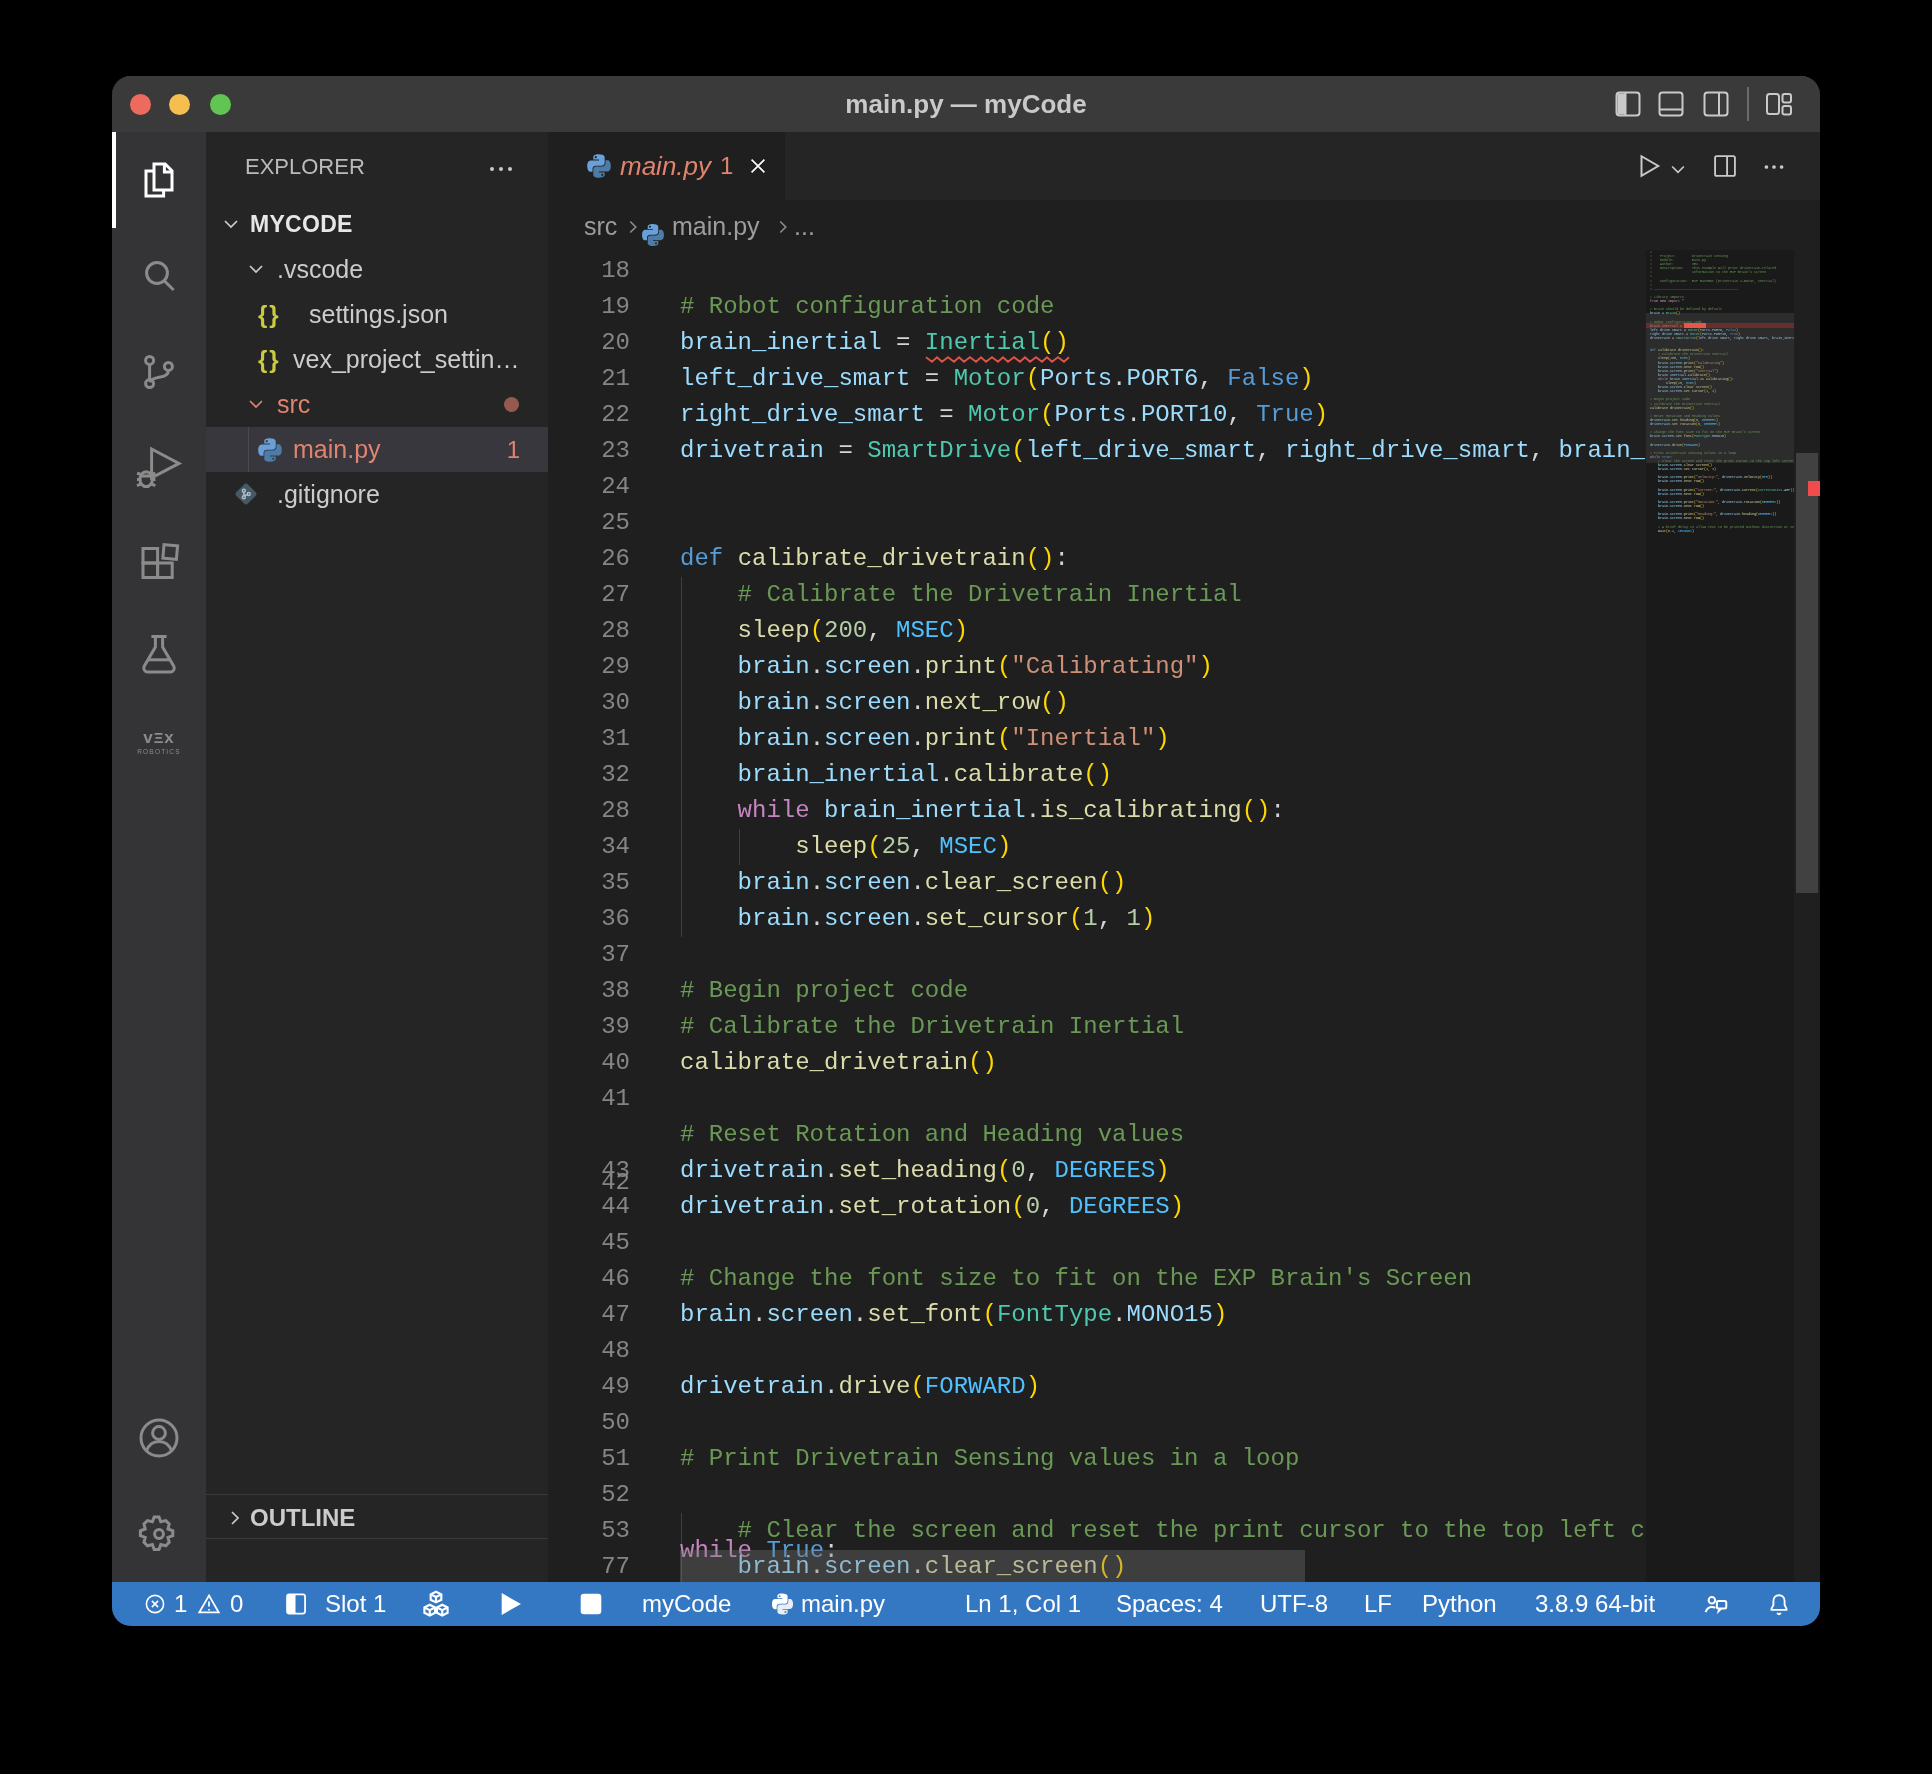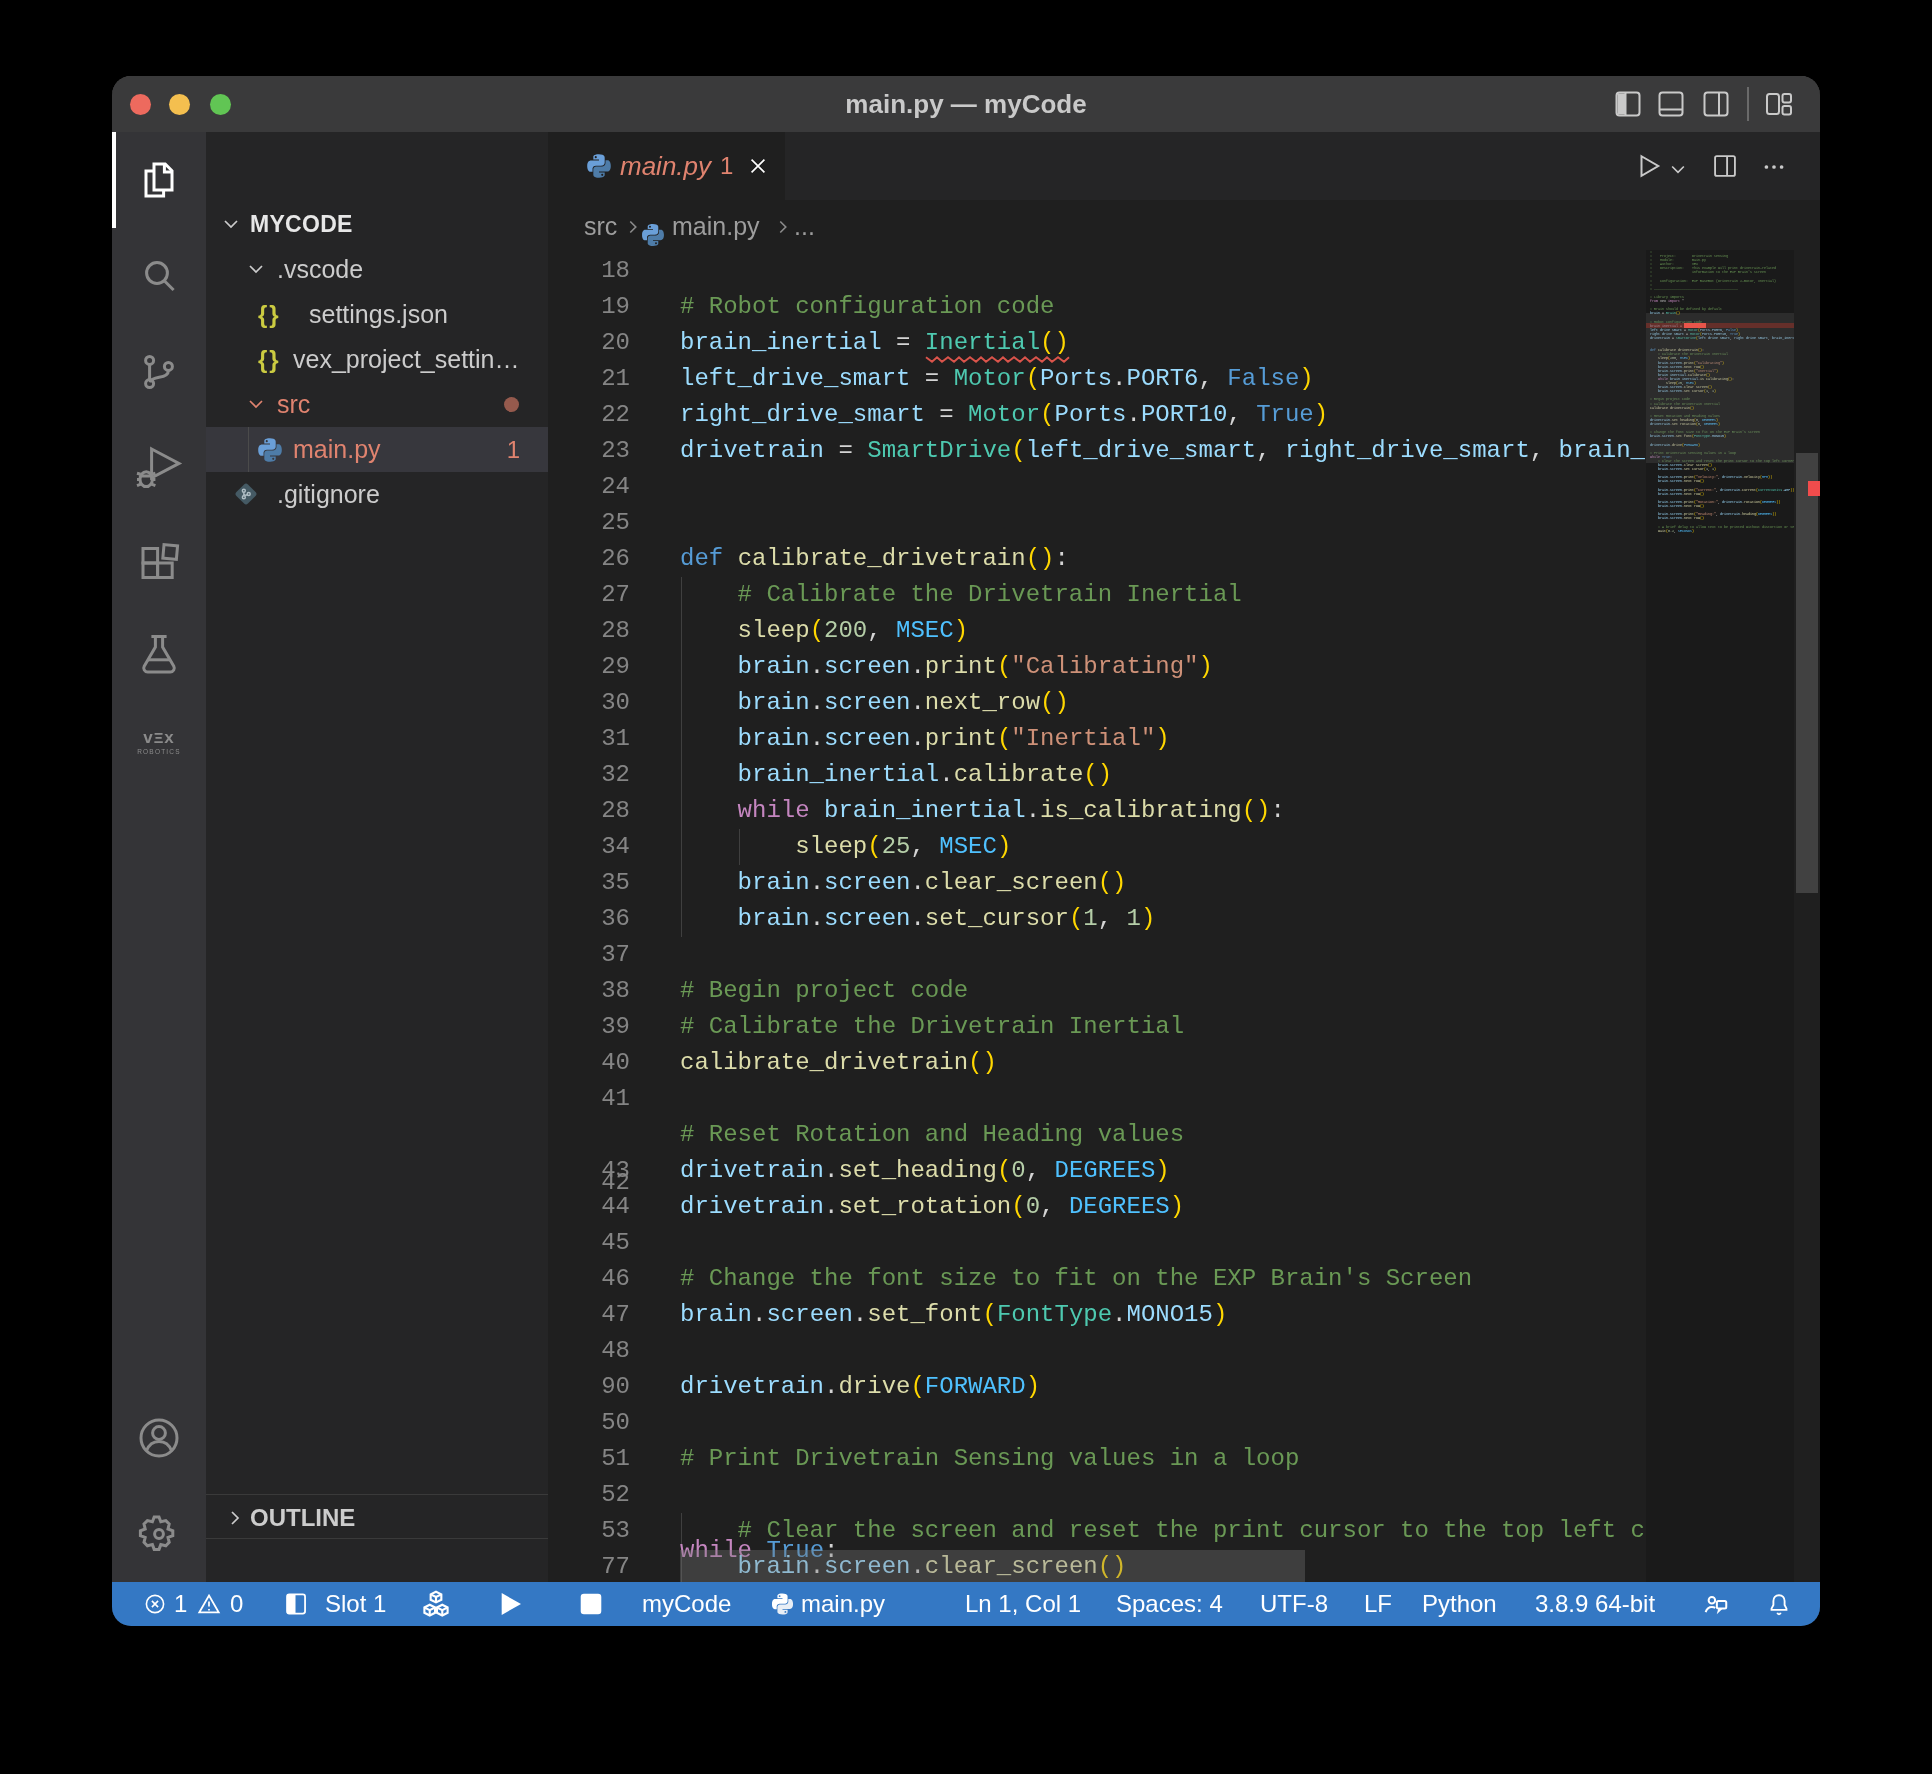--- a/index.html
+++ b/index.html
@@ -114,20 +114,28 @@
         <circle cx="12" cy="9.5" r="3.2"></circle>
         <path d="M5.8 18.3c1.1-3 3.4-4.6 6.2-4.6s5.1 1.6 6.2 4.6"></path>
       </svg>
       <svg class="aicon" style="top:1378px" viewBox="0 0 24 24" fill="none" stroke="#8b8b8b" stroke-width="1.5">
         <circle cx="12" cy="12" r="2.2"></circle>
         <path d="M12 3.5l.9 2.4 2.5-.6 1.7 1.7-.6 2.5 2.4.9v2.4l-2.4.9.6 2.5-1.7 1.7-2.5-.6-.9 2.4h-2.4l-.9-2.4-2.5.6-1.7-1.7.6-2.5-2.4-.9v-2.4l2.4-.9-.6-2.5 1.7-1.7 2.5.6.9-2.4z"></path>
       </svg>
     </div>
   <div id="act-ind"></div>
   <div id="sidebar">
+    <div id="sb-head">
+      <span style="position:absolute;left:39px;top:0;line-height:70px;font-size:22px;color:#bbbbbb">EXPLORER</span>
+      <svg style="position:absolute;left:280px;top:24px;width:30px;height:26px" viewBox="0 0 30 26" fill="#cccccc">
+        <circle cx="6" cy="13" r="2"></circle>
+          <circle cx="15" cy="13" r="2"></circle>
+          <circle cx="24" cy="13" r="2"></circle>
+        </svg>
+    </div>
     <div id="tree" style="position:absolute;left:0;top:0;width:100%;height:100%">
       <div class="trow" style="top:70px;">
           <svg class="tsvg" style="left:13px" viewBox="0 0 24 24">
             <path d="M6 8l6 6 6-6" stroke="#cccccc" stroke-width="1.7" fill="none"></path>
           </svg>
           <span class="tlabel" style="left:44px;font-weight:700;color:#e7e7e7;font-size:23px;letter-spacing:.3px">MYCODE</span>
         </div>
         <div class="trow" style="top:115px;">
           <svg class="tsvg" style="left:38px" viewBox="0 0 24 24">
             <path d="M6 8l6 6 6-6" stroke="#cccccc" stroke-width="1.7" fill="none"></path>
@@ -282,21 +290,21 @@
       <div class="lnum" style="top:936px">44</div>
       <div class="cline" style="top:936px"><span class="" style="color:#9CDCFE">drivetrain</span><span class="" style="color:#D4D4D4">.</span><span class="" style="color:#DCDCAA">set_rotation</span><span class="" style="color:#FFD700">(</span><span class="" style="color:#B5CEA8">0</span><span class="" style="color:#D4D4D4">, </span><span class="" style="color:#4FC1FF">DEGREES</span><span class="" style="color:#FFD700">)</span></div>
       <div class="lnum" style="top:972px">45</div>
       <div class="cline" style="top:972px"></div>
       <div class="lnum" style="top:1008px">46</div>
       <div class="cline" style="top:1008px"><span class="" style="color:#6A9955"># Change the font size to fit on the EXP Brain's Screen</span></div>
       <div class="lnum" style="top:1044px">47</div>
       <div class="cline" style="top:1044px"><span class="" style="color:#9CDCFE">brain</span><span class="" style="color:#D4D4D4">.</span><span class="" style="color:#9CDCFE">screen</span><span class="" style="color:#D4D4D4">.</span><span class="" style="color:#DCDCAA">set_font</span><span class="" style="color:#FFD700">(</span><span class="" style="color:#4EC9B0">FontType</span><span class="" style="color:#D4D4D4">.</span><span class="" style="color:#9CDCFE">MONO15</span><span class="" style="color:#FFD700">)</span></div>
       <div class="lnum" style="top:1080px">48</div>
       <div class="cline" style="top:1080px"></div>
-      <div class="lnum" style="top:1116px">90</div>
+      <div class="lnum" style="top:1116px">49</div>
       <div class="cline" style="top:1116px"><span class="" style="color:#9CDCFE">drivetrain</span><span class="" style="color:#D4D4D4">.</span><span class="" style="color:#DCDCAA">drive</span><span class="" style="color:#FFD700">(</span><span class="" style="color:#4FC1FF">FORWARD</span><span class="" style="color:#FFD700">)</span></div>
       <div class="lnum" style="top:1152px">50</div>
       <div class="cline" style="top:1152px"></div>
       <div class="lnum" style="top:1188px">51</div>
       <div class="cline" style="top:1188px"><span class="" style="color:#6A9955"># Print Drivetrain Sensing values in a loop</span></div>
       <div class="lnum" style="top:1224px">52</div>
       <div class="cline" style="top:1280px"><span class="" style="color:#C586C0">while</span><span class="" style="color:#D4D4D4"> </span><span class="" style="color:#569CD6">True</span><span class="" style="color:#D4D4D4">:</span></div>
       <div class="lnum" style="top:1260px">53</div>
       <div class="cline" style="top:1260px"><span class="" style="color:#6A9955">    # Clear the screen and reset the print cursor to the top left corner</span></div>
       <div class="lnum" style="top:1296px">77</div>

